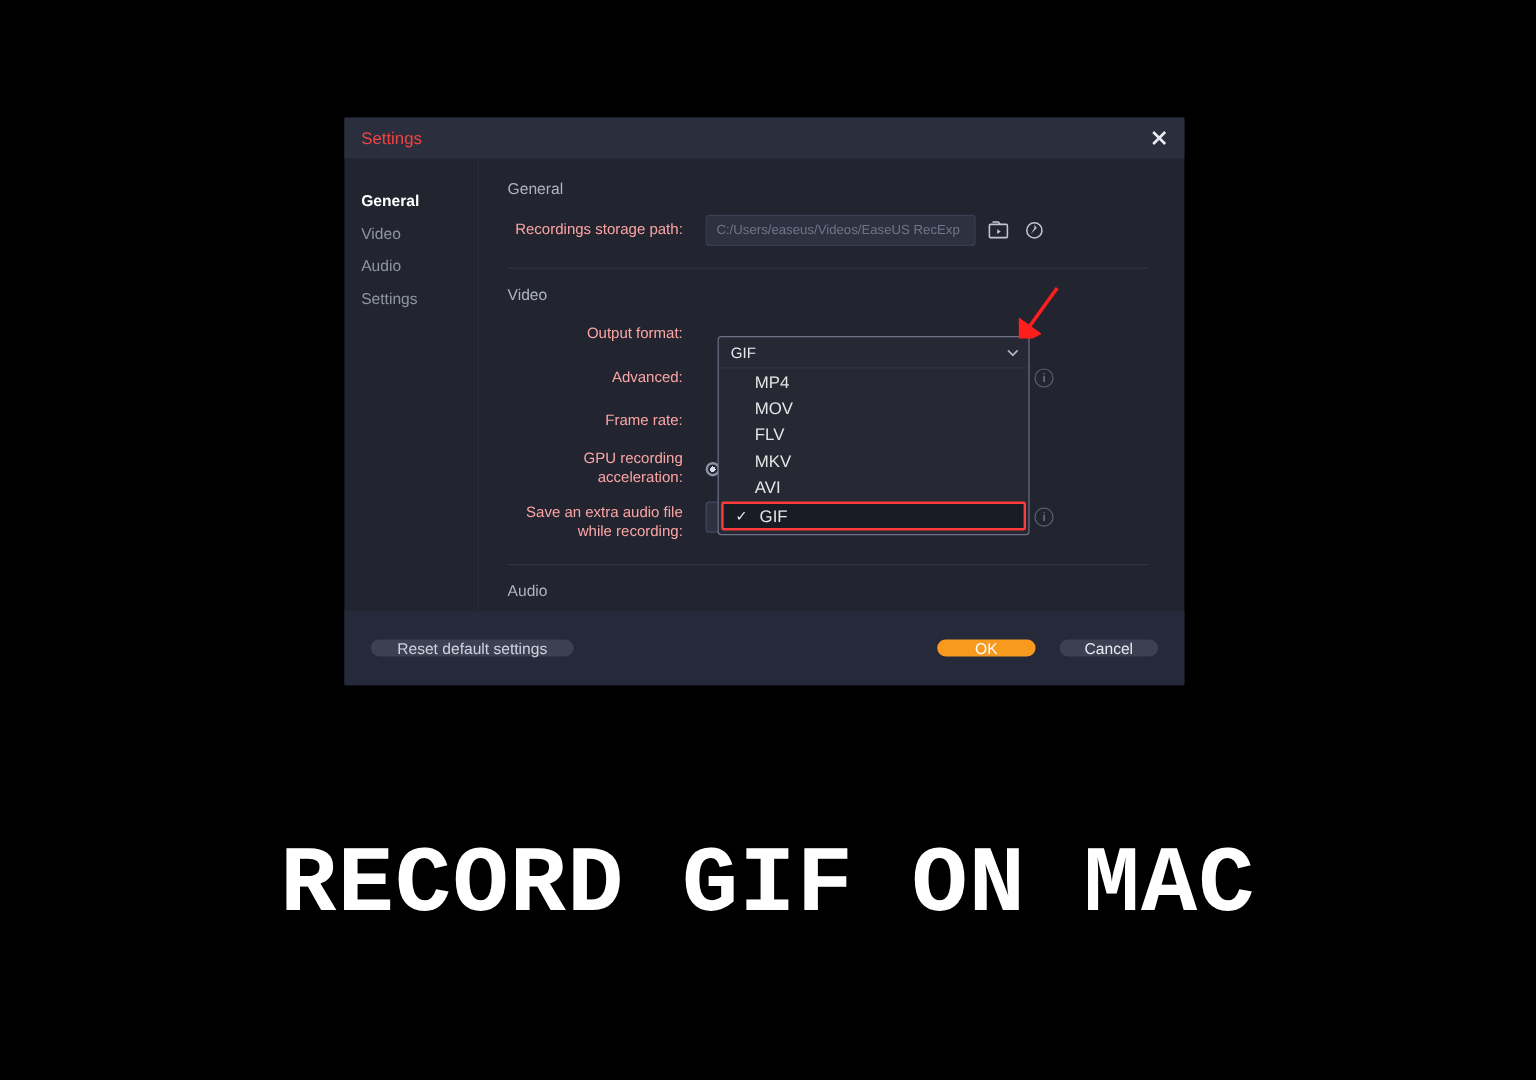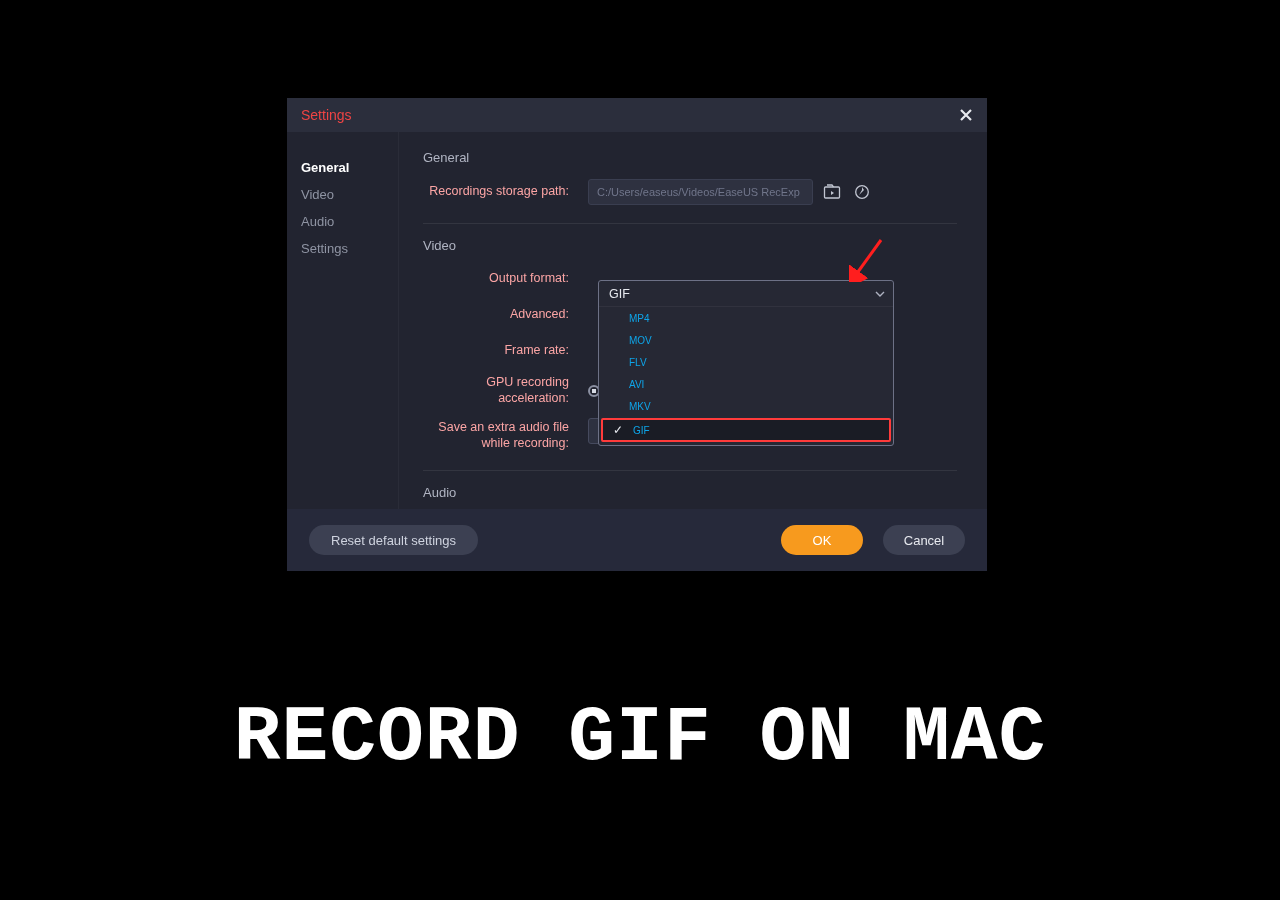--- a/index.html
+++ b/index.html
@@ -116,38 +116,38 @@
     margin-left: 6px;
   }
   .radio {
     width: 12px; height: 12px; border-radius: 50%; border: 2px solid #8b90a2;
     display: inline-block; margin-right: 4px; background: radial-gradient(circle, #d7dae4 0 40%, transparent 41%);
   }
   
   .dropdown {
     position: absolute;
     left: 199px; top: 148px;
-    width: 296px;
+    width: 260px;
     background: #262834;
     border: 1px solid #6d7186;
     border-radius: 3px;
     z-index: 30;
     padding-bottom: 1px;
   }
   .dropdown .dd-head {
     height: 26px; padding: 0 10px; display: flex; align-items: center;
     color: #e7e9ef; font-size: 12.5px; position: relative;
     border-bottom: 1px solid rgba(255,255,255,0.05);
   }
   .dropdown .dd-head .chev {
     position: absolute; right: 8px; top: 50%; transform: translateY(-50%);
   }
   .dd-item {
     height: 22px; display: flex; align-items: center;
-    padding: 0 10px 0 30px; color: #0ea5e9; font-size: 10px;
+    padding: 0 10px 0 30px; color: #e5e5e5; font-size: 14px;
     cursor: pointer; position: relative;
   }
   .dd-item.selected {
     border: 2px solid #ff3b3b;
     background: #1a1c25;
     margin: 1px 2px 2px;
     border-radius: 2px;
     height: 24px;
   }
   .dd-item.selected::before {
@@ -160,21 +160,21 @@
     z-index: 40;
     pointer-events: none;
   }
   .footer {
     height: 62px;
     background: #26293a;
     display: flex; align-items: center;
     padding: 0 22px;
   }
   .btn {
-    height: 30px; padding: 0 22px;
+    height: 14px; padding: 0 22px;
     border-radius: 15px;
     font-size: 13px;
     display: inline-flex; align-items: center; justify-content: center;
     cursor: pointer; border: none;
     color: #e7e9ef;
   }
   .btn-reset { background: #3c4052; color: #cfd3df; }
   .btn-ok { background: #f79a1e; color: #fff; width: 82px; }
   .btn-cancel { background: #3c4052; width: 82px; }
   .footer-spacer { flex: 1; }
@@ -288,22 +288,22 @@
           <span>GIF</span>
           <span class="chev">
             <svg width="10" height="6" viewBox="0 0 10 6">
                 <path d="M1 1l4 4 4-4" fill="none" stroke="#aeb2c1" stroke-width="1.4"></path>
               </svg>
           </span>
         </div>
         <div class="dd-item">MP4</div>
         <div class="dd-item">MOV</div>
         <div class="dd-item">FLV</div>
+        <div class="dd-item">MKV</div>
         <div class="dd-item">AVI</div>
-        <div class="dd-item">MKV</div>
         <div class="dd-item selected">GIF</div>
       </div>
 
       <div class="arrow-annot">
         <svg width="36" height="44" viewBox="0 0 36 44">
           <defs>
               <marker id="ah" markerWidth="8" markerHeight="8" refX="2" refY="4" orient="auto">
             <path d="M0 0 L8 4 L0 8 z" fill="#ff1e1e"></path>
               </marker>
             </defs>

